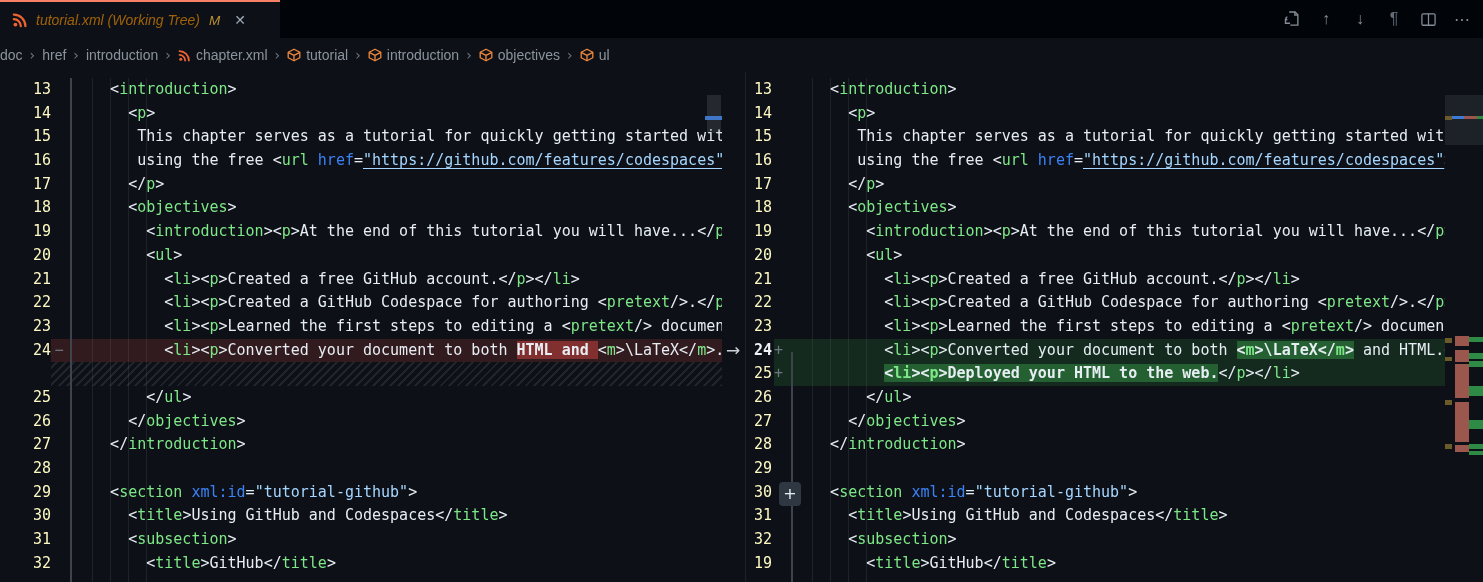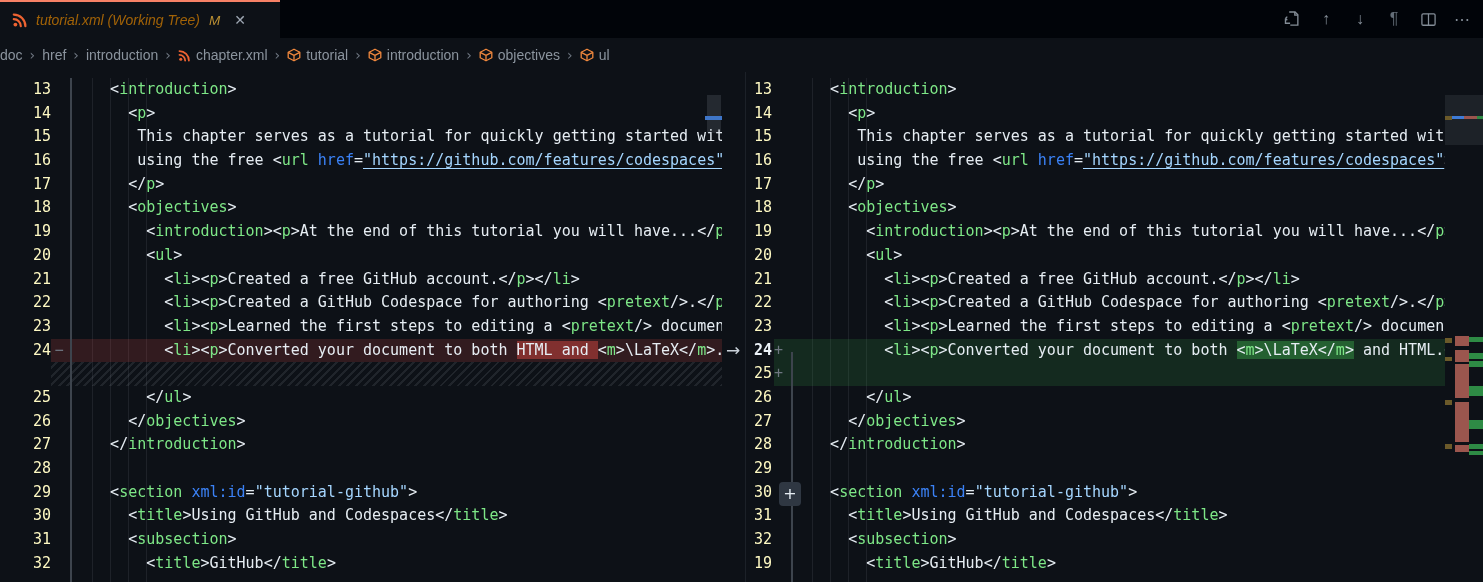--- a/index.html
+++ b/index.html
@@ -49,21 +49,21 @@
   .row.del::before,.row.ins::before,.row.spacer::before{
     content:'';position:absolute;top:0;bottom:0;right:0;z-index:1;}
   #pane-left .row.del::before{left:51px;background:rgba(248,81,73,0.16);}
   #pane-right .row.ins::before{left:28px;background:rgba(63,185,80,0.15);}
   .row.spacer::before{left:51px;
     background:repeating-linear-gradient(-45deg,rgba(200,210,220,0.10) 0 2px,transparent 2px 6px);}
   .tg{color:#7ee787;}
   .at{color:#3b82f6;}
   .st{color:#a5d6ff;}
   .lk{text-decoration:underline;text-underline-offset:3px;}
-  .whl{position:relative;}
+  .whl{position:relative;font-weight:bold;}
   .whl.del{background:rgba(248,81,73,0.40);}
   .whl.ins{background:rgba(63,185,80,0.38);}
   .guide{position:absolute;top:6px;bottom:0;width:1px;background:rgba(110,118,129,0.18);z-index:0;}
   .range-bar{position:absolute;width:2px;background:#3d444d;z-index:3;}
 
   
   #lbar{position:absolute;right:0;top:0;width:17px;bottom:0;z-index:4;}
   #lbar .slider{position:absolute;left:2px;right:1px;top:23px;height:38px;background:rgba(160,170,180,0.16);cursor:pointer;}
   #lbar .bluemark{position:absolute;left:0;right:0;top:44px;height:4px;background:#3f76c8;}
 
@@ -365,20 +365,21 @@
         <span class="code">          &lt;<span class="tg">li</span>&gt;&lt;<span class="tg">p</span>&gt;Learned the first steps to editing a &lt;<span class="tg">pretext</span>/&gt; document.&lt;/&gt;&lt;/&gt;</span>
       </div>
       <div class="row ins">
         <span class="num active">24</span>
         <span class="sign">+</span>
         <span class="code">          &lt;<span class="tg">li</span>&gt;&lt;<span class="tg">p</span>&gt;Converted your document to both <span class="whl ins">&lt;<span class="tg">m</span>&gt;\LaTeX&lt;/<span class="tg">m</span>&gt;</span> and HTML.&lt;/&gt;&lt;/&gt;</span>
       </div>
       <div class="row ins">
         <span class="num">25</span>
         <span class="sign">+</span>
+        <span class="code">          <span class="whl ins">&lt;<span class="tg">li</span>&gt;&lt;<span class="tg">p</span>&gt;Deployed your HTML to the web.</span>&lt;/<span class="tg">p</span>&gt;&lt;/<span class="tg">li</span>&gt;</span>
       </div>
       <div class="row">
         <span class="num">26</span>
         <span class="sign"></span>
         <span class="code">        &lt;/<span class="tg">ul</span>&gt;</span>
       </div>
       <div class="row">
         <span class="num">27</span>
         <span class="sign"></span>
         <span class="code">      &lt;/<span class="tg">objectives</span>&gt;</span>

